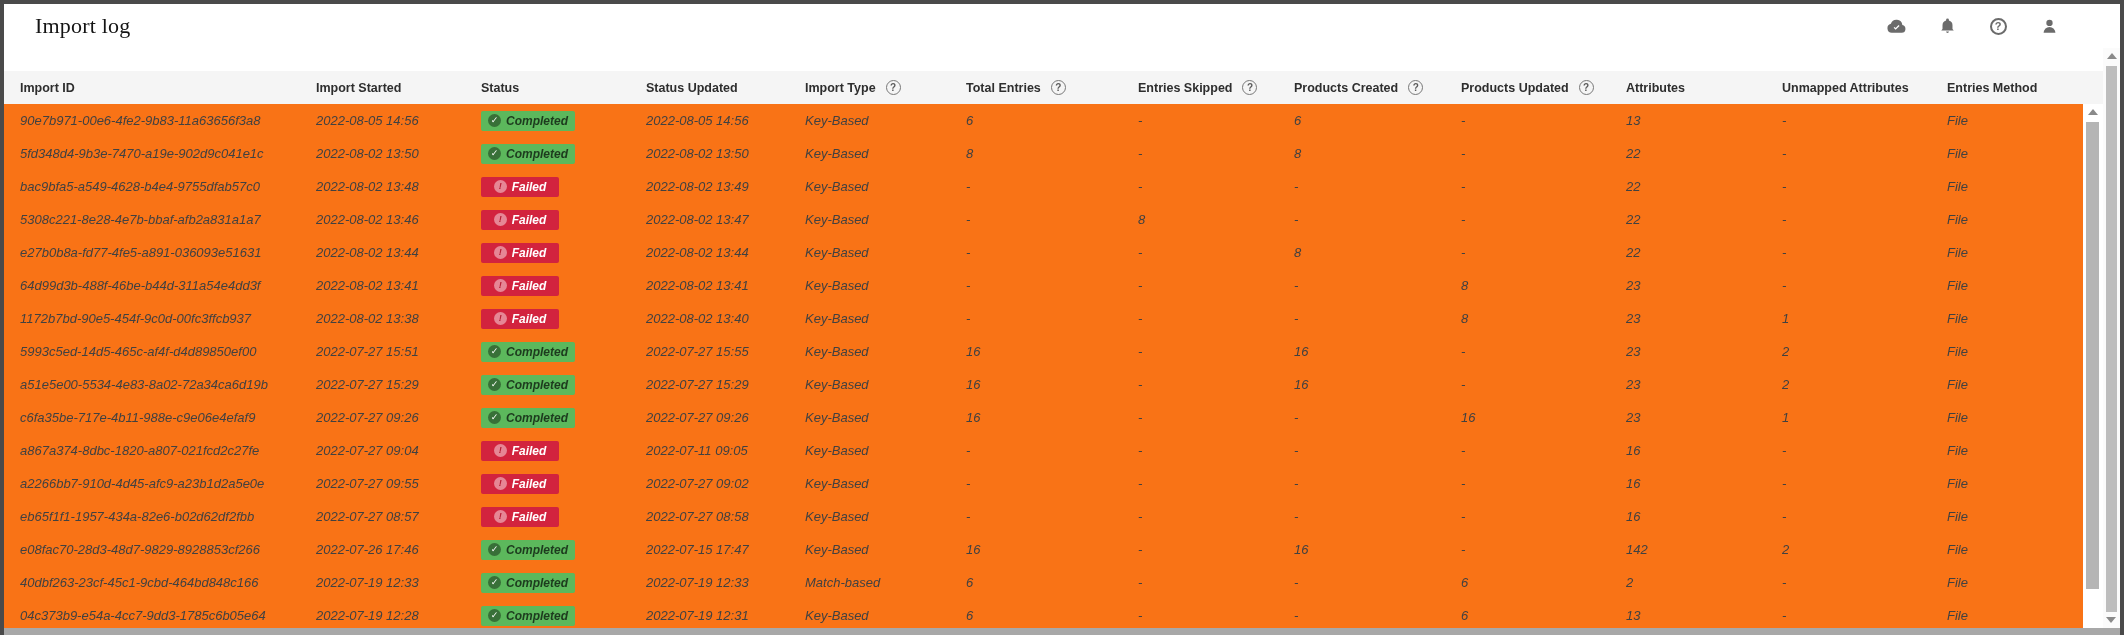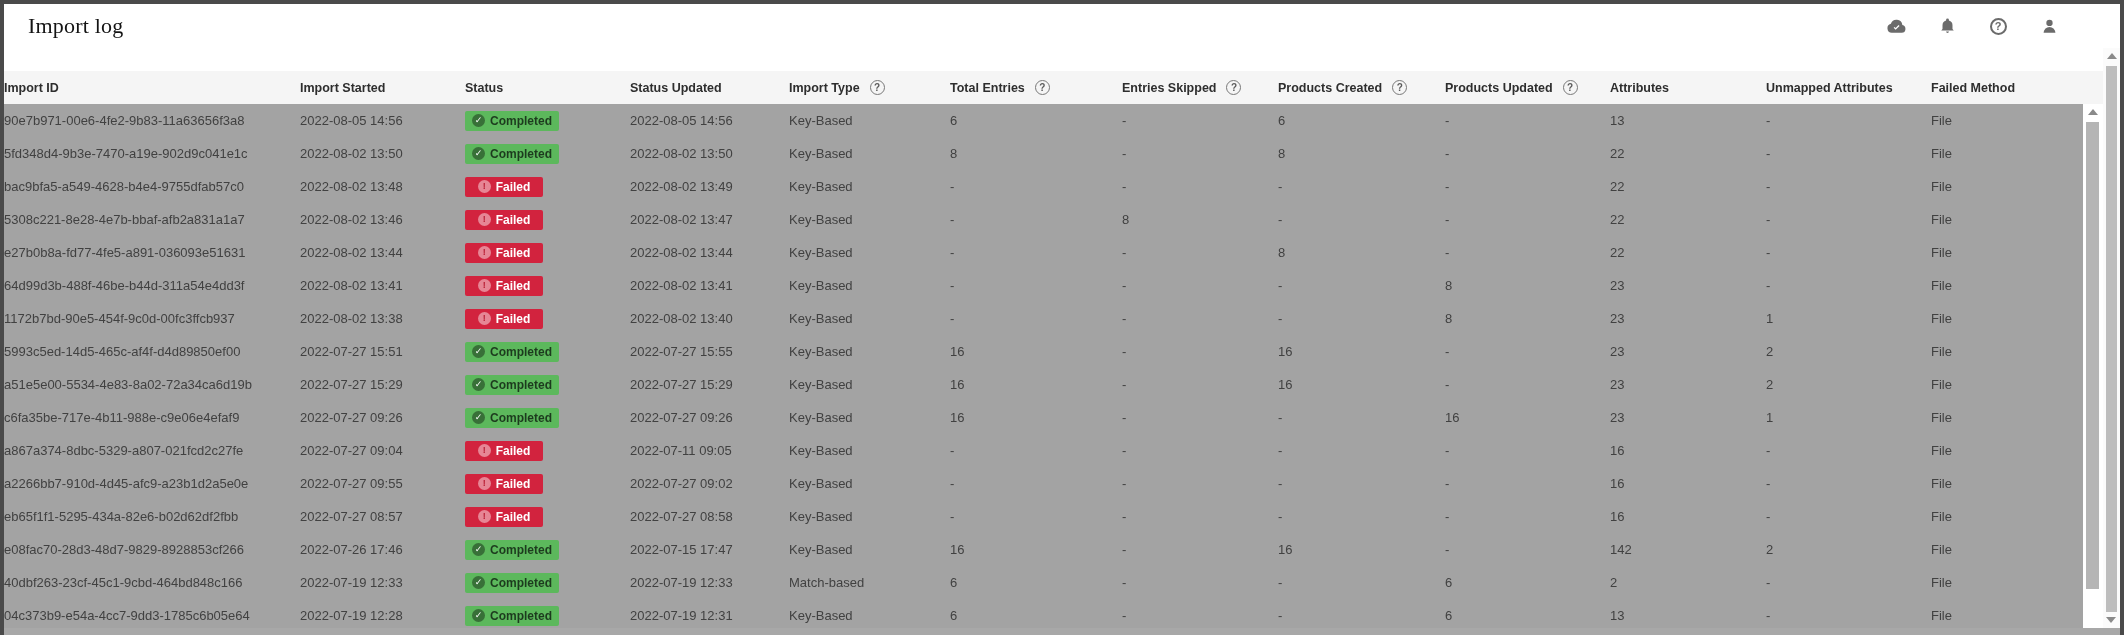--- a/index.html
+++ b/index.html
@@ -3,40 +3,40 @@
 <meta charset="utf-8">
 <style>
   html,body{margin:0;padding:0;background:#e8e8e8;}
   .window{
     position:relative;width:2124px;height:635px;box-sizing:border-box;
     border-top:4px solid #4a4a4a;border-left:4px solid #4a4a4a;border-right:4px solid #4a4a4a;
     background:#fff;overflow:hidden;
     font-family:"Liberation Sans","DejaVu Sans",sans-serif;color:#3d3d3d;
   }
   
-  .titlebar{position:absolute;top:0;left:4px;right:0;height:44px;background:#fff;
+  .titlebar{position:absolute;top:0;left:11px;right:0;height:44px;background:#fff;
     border-bottom:1px solid #e2e2e2;display:flex;align-items:center;justify-content:space-between;}
   .page-title{font-family:"Liberation Serif","DejaVu Serif",serif;font-size:22px;font-weight:500;
     color:#141414;margin:0 0 0 20px;letter-spacing:.2px;}
   .tb-icons{display:flex;align-items:center;gap:17px;margin-right:54px;}
   .tb-icon{width:34px;height:26px;display:flex;align-items:center;justify-content:center;cursor:pointer;}
   .tb-icon svg{width:19px;height:19px;fill:#6b6b6b;}
   .help-ring{width:17px;height:17px;border:2px solid #6b6b6b;border-radius:50%;display:flex;
     align-items:center;justify-content:center;font-size:11px;font-weight:700;color:#6b6b6b;box-sizing:border-box;}
   
   .body{position:absolute;top:44px;left:0;right:17px;bottom:7px;background:#fff;overflow:hidden;}
   .grid{display:grid;grid-template-columns:296px 165px 165px 159px 161px 172px 156px 167px 165px 156px 165px minmax(120px,1fr);
-    align-items:center;box-sizing:border-box;}
+    align-items:center;padding-left:16px;box-sizing:border-box;}
   .header-row{margin-top:23px;height:33px;background:#f5f5f5;font-size:12.5px;font-weight:600;color:#2e2e2e;}
   .hcell{display:flex;align-items:center;white-space:nowrap;overflow:hidden;}
   .help{display:inline-flex;width:15px;height:15px;min-width:15px;border:1.5px solid #787878;border-radius:50%;
     align-items:center;justify-content:center;font-size:10px;font-weight:600;color:#5a5a5a;margin-left:10px;
     box-sizing:border-box;cursor:pointer;}
   .rows{width:100%;}
-  .row{height:33px;font-size:13px;color:#414141;background:#a3a3a3;margin-right:20px;cursor:pointer;}
+  .row{height:33px;font-size:13px;color:#414141;background:#f97316;margin-right:20px;cursor:pointer;font-style:italic;}
   .cell{white-space:nowrap;overflow:hidden;text-overflow:ellipsis;padding-right:8px;}
   
   .badge{display:inline-flex;align-items:center;justify-content:center;gap:5px;height:20px;min-width:78px;
     padding:0 7px;border-radius:2px;font-size:12px;font-weight:600;box-sizing:border-box;}
   .bico{display:inline-flex;width:13px;height:13px;min-width:13px;border-radius:50%;align-items:center;
     justify-content:center;font-size:9px;line-height:1;font-weight:700;}
   .badge-ok .bico{background:rgba(20,40,20,0.5);color:#fff;}
   .badge-fail .bico{background:rgba(255,255,255,0.45);color:#b81f35;}
   
   .outer-sb{position:absolute;top:44px;right:0;width:17px;bottom:7px;background:#fbfbfb;}
@@ -115,21 +115,21 @@
           <span>Products Updated</span>
           <span class="help">?</span>
         </div>
         <div class="hcell">
           <span>Attributes</span>
         </div>
         <div class="hcell">
           <span>Unmapped Attributes</span>
         </div>
         <div class="hcell">
-          <span>Failed Method</span>
+          <span>Entries Method</span>
         </div>
       </div>
     <div class="rows">
         <div class="row grid">
           <div class="cell">90e7b971-00e6-4fe2-9b83-11a63656f3a8</div>
           <div class="cell">2022-08-05 14:56</div>
           <div class="cell"><span class="badge badge-ok" style="background: rgb(92, 184, 92); color: rgb(29, 59, 30);">
               <span class="bico">✓</span>
               <span>Completed</span>
             </span></div>
@@ -290,21 +290,21 @@
           <div class="cell">Key-Based</div>
           <div class="cell">16</div>
           <div class="cell">-</div>
           <div class="cell">-</div>
           <div class="cell">16</div>
           <div class="cell">23</div>
           <div class="cell">1</div>
           <div class="cell">File</div>
         </div>
         <div class="row grid">
-          <div class="cell">a867a374-8dbc-5329-a807-021fcd2c27fe</div>
+          <div class="cell">a867a374-8dbc-1820-a807-021fcd2c27fe</div>
           <div class="cell">2022-07-27 09:04</div>
           <div class="cell"><span class="badge badge-fail" style="background: rgb(210, 35, 62); color: rgb(255, 255, 255);">
               <span class="bico">!</span>
               <span>Failed</span>
             </span></div>
           <div class="cell">2022-07-11 09:05</div>
           <div class="cell">Key-Based</div>
           <div class="cell">-</div>
           <div class="cell">-</div>
           <div class="cell">-</div>
@@ -324,21 +324,21 @@
           <div class="cell">Key-Based</div>
           <div class="cell">-</div>
           <div class="cell">-</div>
           <div class="cell">-</div>
           <div class="cell">-</div>
           <div class="cell">16</div>
           <div class="cell">-</div>
           <div class="cell">File</div>
         </div>
         <div class="row grid">
-          <div class="cell">eb65f1f1-5295-434a-82e6-b02d62df2fbb</div>
+          <div class="cell">eb65f1f1-1957-434a-82e6-b02d62df2fbb</div>
           <div class="cell">2022-07-27 08:57</div>
           <div class="cell"><span class="badge badge-fail" style="background: rgb(210, 35, 62); color: rgb(255, 255, 255);">
               <span class="bico">!</span>
               <span>Failed</span>
             </span></div>
           <div class="cell">2022-07-27 08:58</div>
           <div class="cell">Key-Based</div>
           <div class="cell">-</div>
           <div class="cell">-</div>
           <div class="cell">-</div>

